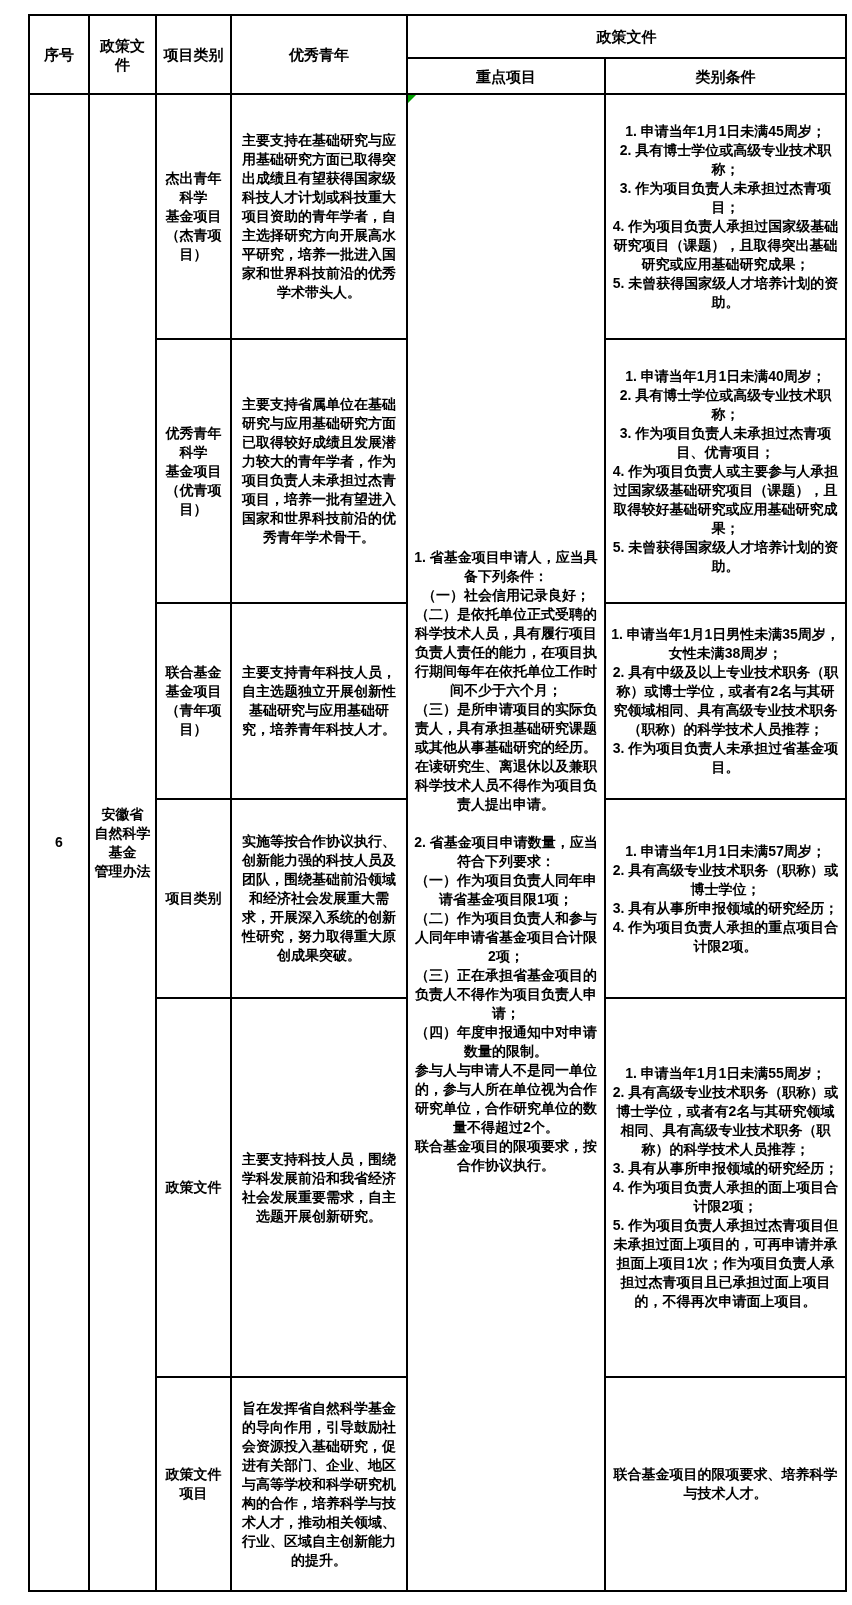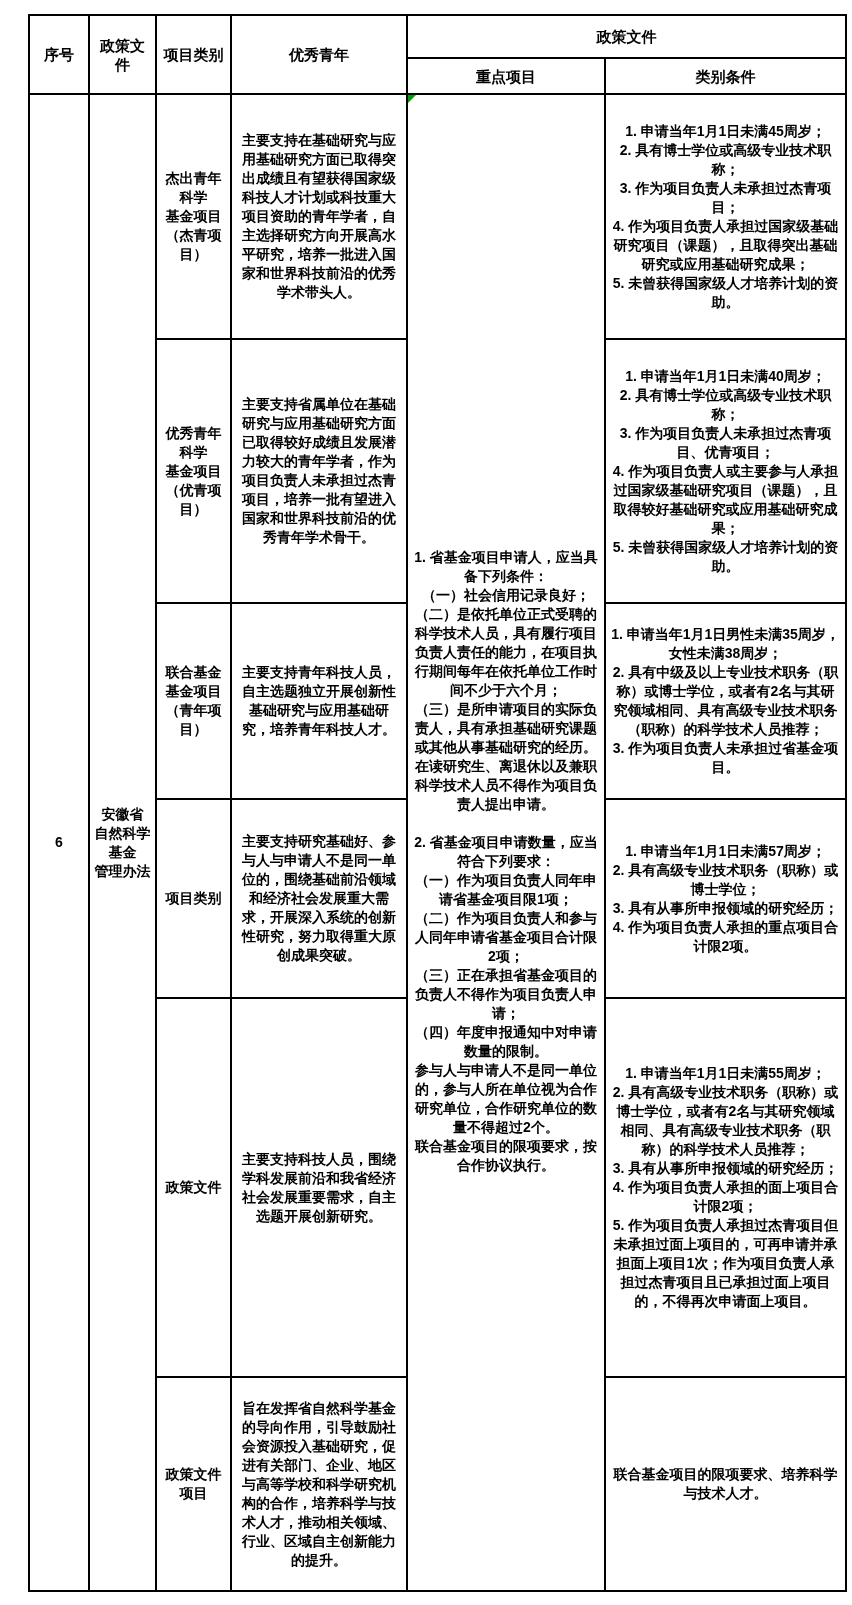--- a/index.html
+++ b/index.html
@@ -142,21 +142,21 @@
 （青年项
 目）</td>
         <td class="cell">主要支持青年科技人员，自主选题独立开展创新性基础研究与应用基础研究，培养青年科技人才。</td>
         <td class="cell">1. 申请当年1月1日男性未满35周岁，女性未满38周岁；
 2. 具有中级及以上专业技术职务（职称）或博士学位，或者有2名与其研究领域相同、具有高级专业技术职务（职称）的科学技术人员推荐；
 3. 作为项目负责人未承担过省基金项目。</td>
       </tr>
 
       <tr class="r4">
         <td class="cell">项目类别</td>
-        <td class="cell">主要支持研究基础好、参与人与申请人不是同一单位的，围绕基础前沿领域和经济社会发展重大需求，开展深入系统的创新性研究，努力取得重大原创成果突破。</td>
+        <td class="cell">实施等按合作协议执行、创新能力强的科技人员及团队，围绕基础前沿领域和经济社会发展重大需求，开展深入系统的创新性研究，努力取得重大原创成果突破。</td>
         <td class="cell">1. 申请当年1月1日未满57周岁；
 2. 具有高级专业技术职务（职称）或博士学位；
 3. 具有从事所申报领域的研究经历；
 4. 作为项目负责人承担的重点项目合计限2项。</td>
       </tr>
 
       <tr class="r5">
         <td class="cell">政策文件</td>
         <td class="cell">主要支持科技人员，围绕学科发展前沿和我省经济社会发展重要需求，自主选题开展创新研究。</td>
         <td class="cell">1. 申请当年1月1日未满55周岁；

